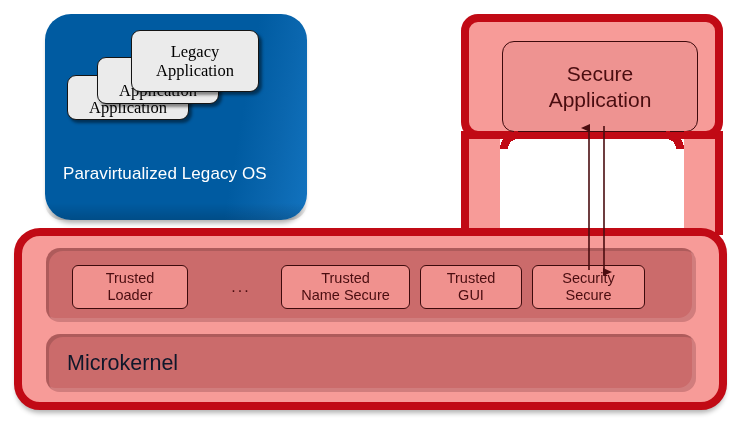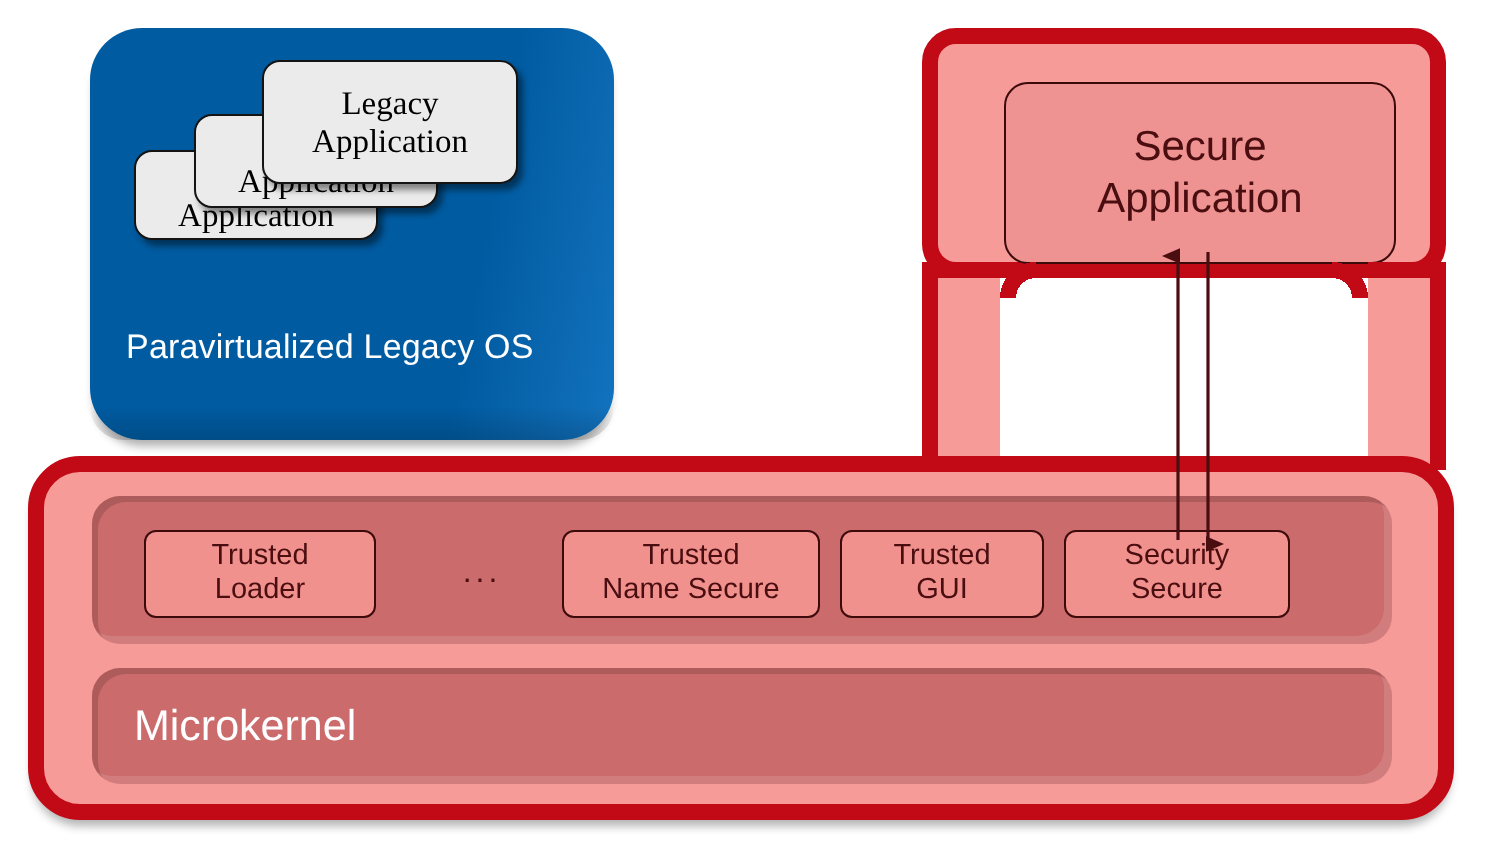--- a/index.html
+++ b/index.html
@@ -171,21 +171,21 @@
     height: 74px;
   }
   #band-microkernel {
     top: 98px;
     height: 58px;
     display: flex;
     align-items: center;
   }
   #microkernel-label {
     margin-left: 21px;
-    color: #ffffff;
+    color: #0f172a;
     font-size: 21.5px;
     white-space: nowrap;
   }
 
   
   #services-row {
     position: absolute;
     left: 0; top: 0;
     width: 100%; height: 100%;
   }

